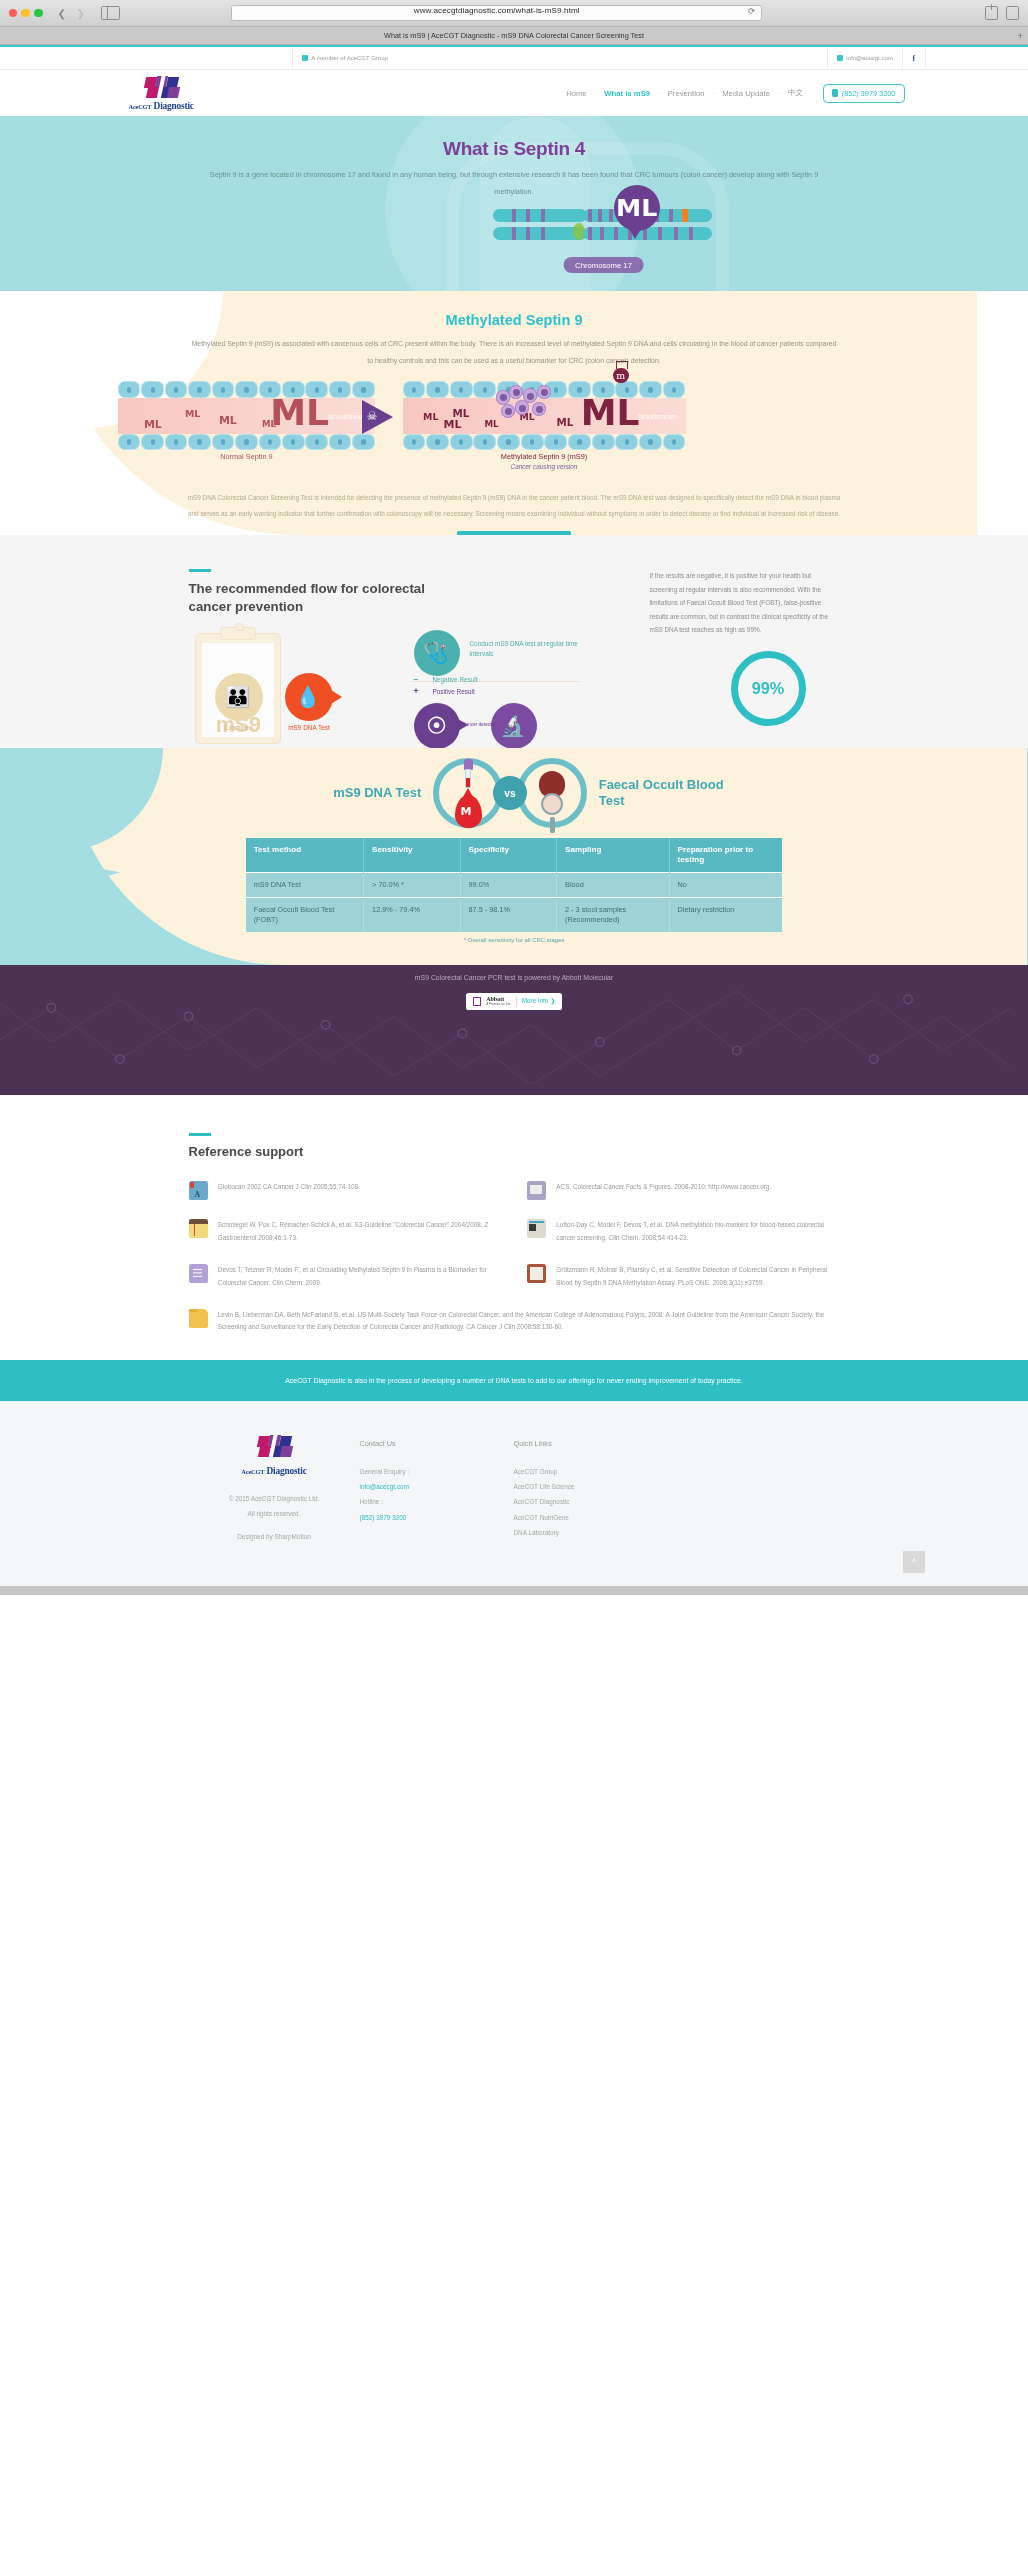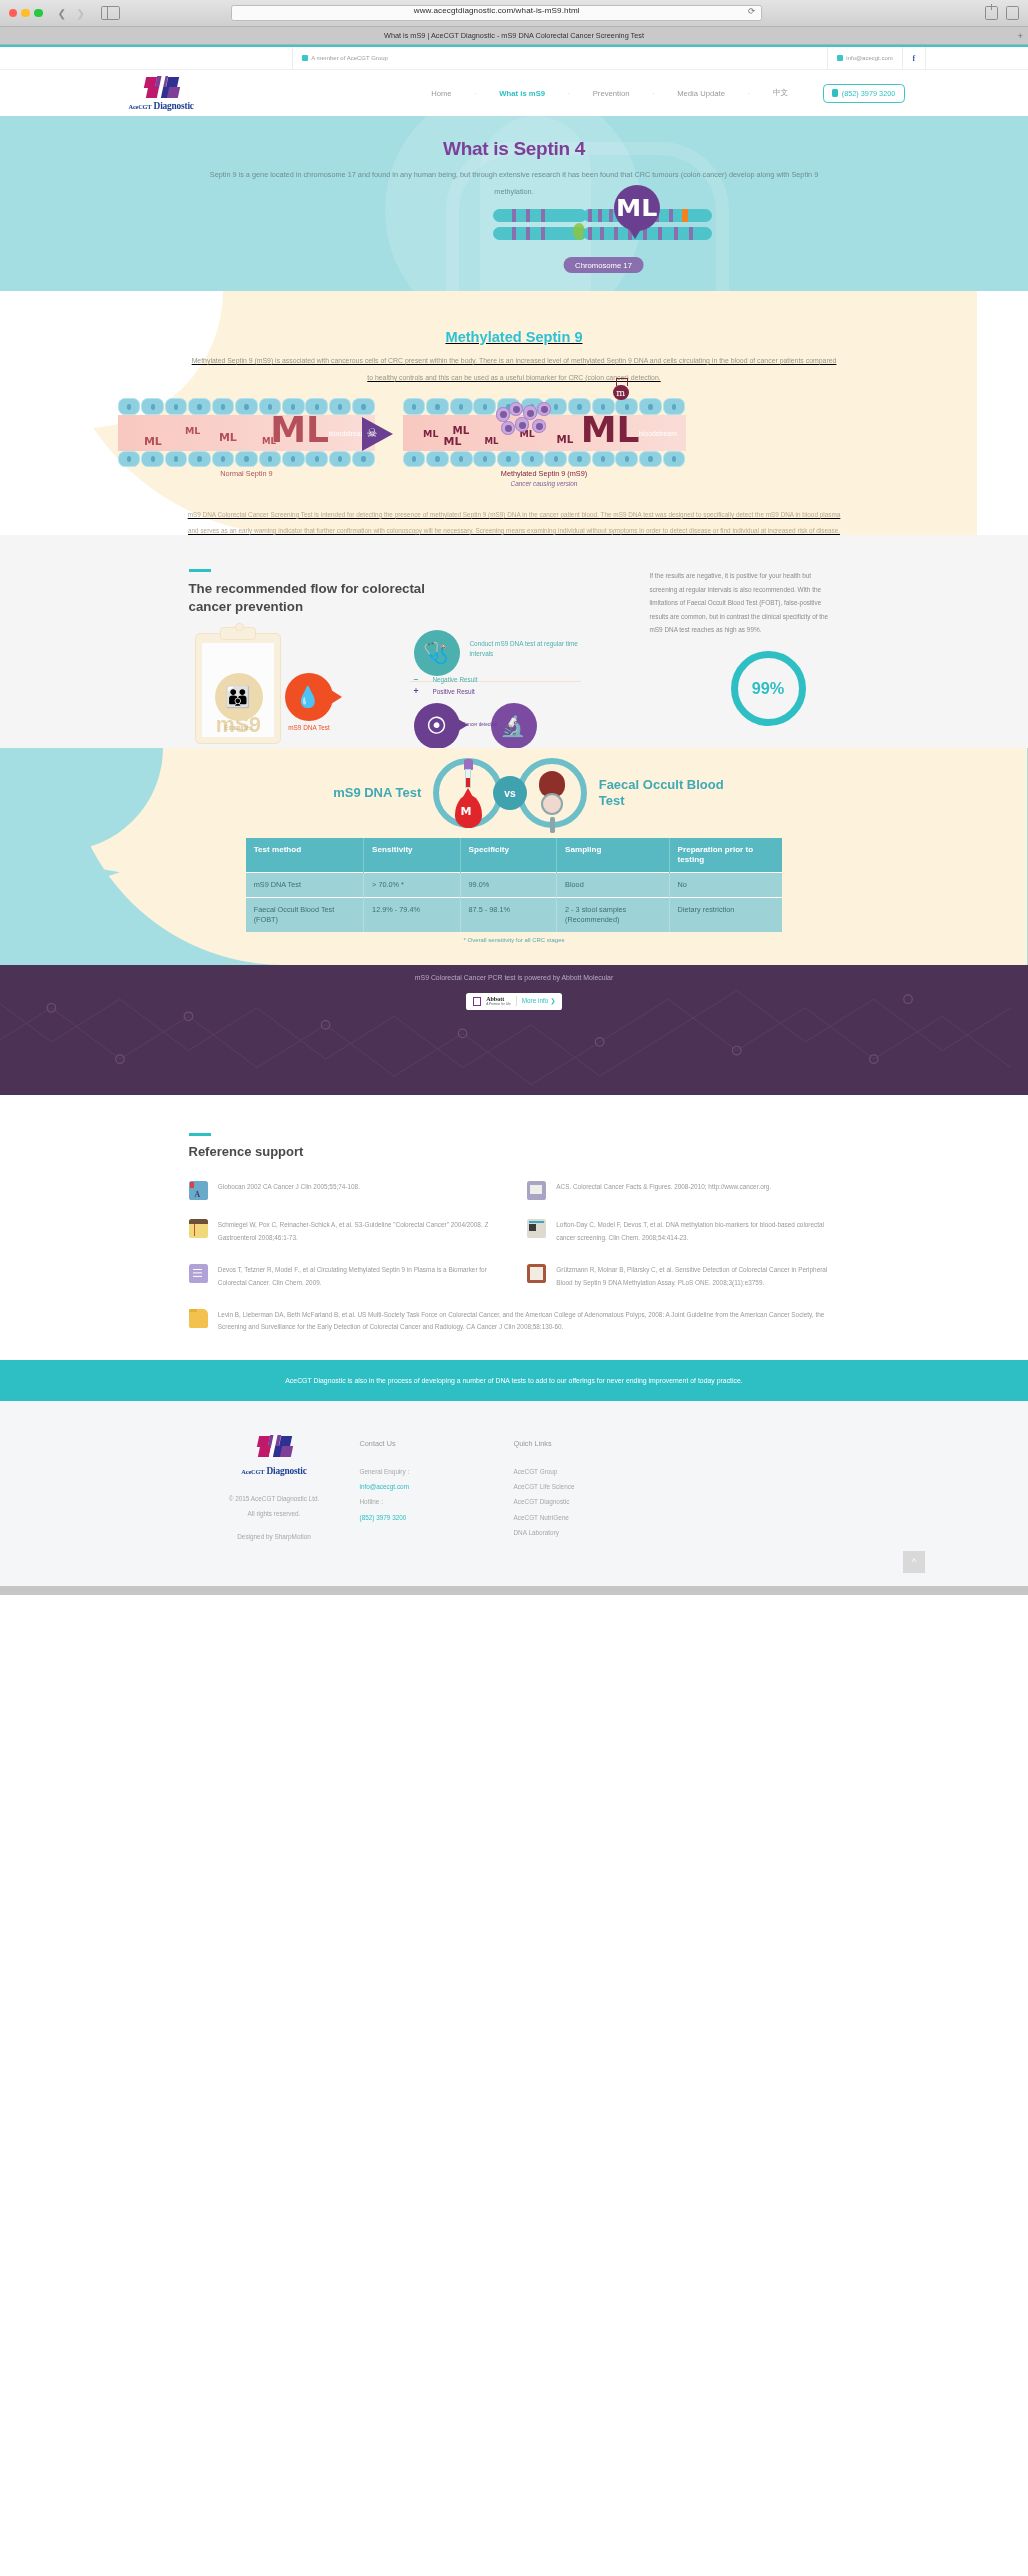--- a/index.html
+++ b/index.html
@@ -100,21 +100,21 @@
   .lm.c { background: #2e3192; left: 24px; top: 0.9px; transform: skewX(-12deg); }
   .lm.d { background: #c0196b; left: 3.4px; top: 11px; transform: skewX(-12deg); }
   .lm.e { background: #2e3192; left: 14.6px; top: 11px; transform: skewX(-12deg); }
   .lm.f { background: #7e3f98; left: 25px; top: 11px; transform: skewX(-12deg); }
   .lm.bar { background: #fff; width: 4.3px; height: 24px; left: 15.4px; top: 0; transform: skewX(-12deg); }
   .logo-text {
     font-family: "Liberation Serif", serif; font-weight: bold; font-size: 9.4px;
     color: #1d3f94; margin-top: 1.7px; letter-spacing: -0.2px; white-space: nowrap;
   }
   .logo-text .small { font-size: 6.4px; }
-  .nav { margin-left: auto; display: flex; align-items: center; gap: 15px; }
+  .nav { margin-left: auto; display: flex; align-items: center; gap: 0; }
   .nav-item {
     font-size: 7.7px; color: #9a9a9a; padding: 0 7.7px; white-space: nowrap;
     text-decoration: none;
   }
   .nav-item.active { color: #2ebfc4; font-weight: bold; }
   .nav-sep { color: #cfcfcf; font-size: 6.9px; }
   .phone-btn {
     margin-left: 12px; margin-right: 20.6px;
     border: 1.1px solid #3cc6c9; border-radius: 4.3px;
     height: 19px; display: flex; align-items: center; gap: 3.4px;
@@ -188,21 +188,21 @@
   .methyl { background: #ffffff; position: relative; height: 244px; overflow: hidden; }
   .methyl-blob {
     position: absolute; left: 51px; top: 0; width: 926px; height: 244px;
     background: #fdf3dc;
     border-radius: 0 0 0 291px;
   }
   .methyl-blob2 {
     position: absolute; left: 0; top: 0; width: 223px; height: 137px;
     background: #ffffff; border-radius: 0 0 137px 0;
   }
-  .methyl-inner { position: relative; width: 823px; margin: 17px auto; padding-top: 20.6px; text-decoration: underline; }
+  .methyl-inner { position: relative; width: 823px; margin: 0 auto; padding-top: 20.6px; }
   .methyl h2 {
     text-align: center; font-size: 14.6px; color: #2ec0d4; font-weight: bold;
   }
   .methyl .lead {
     text-align: center; font-size: 6.9px; color: #9a9285; line-height: 2.4;
     width: 651px; margin: 8.6px auto 0;
   }
 
   .dna-diagram { position: relative; height: 90px; margin-top: 8.6px; }
   .vessel { position: absolute; width: 257px; height: 69px; top: 3.4px; }

